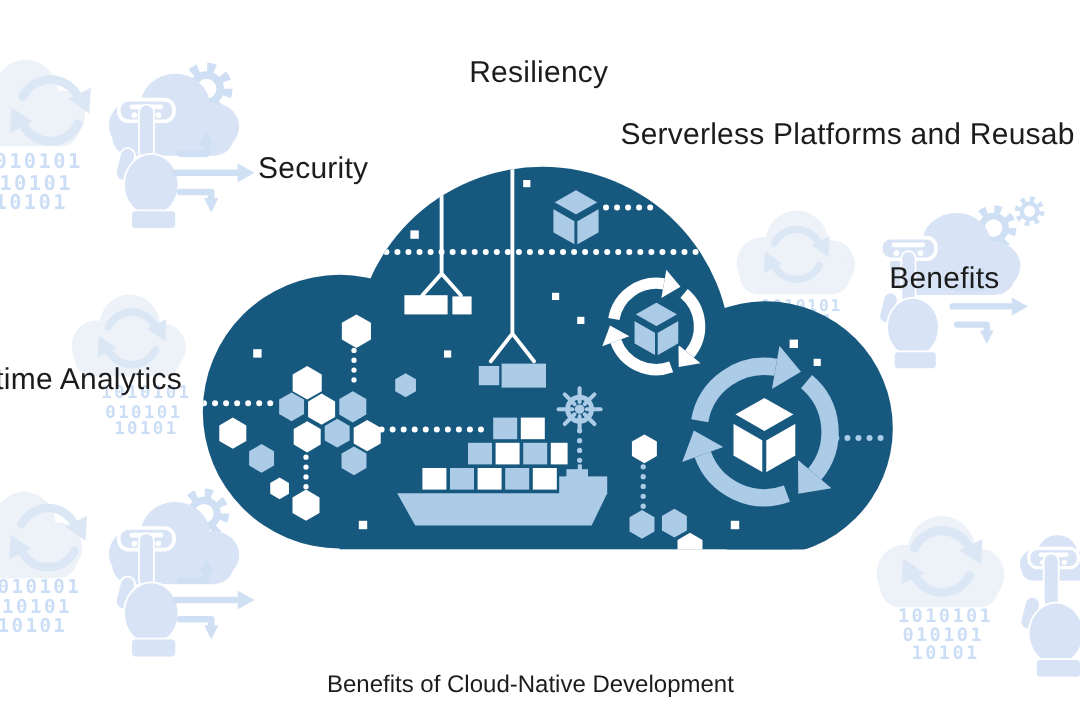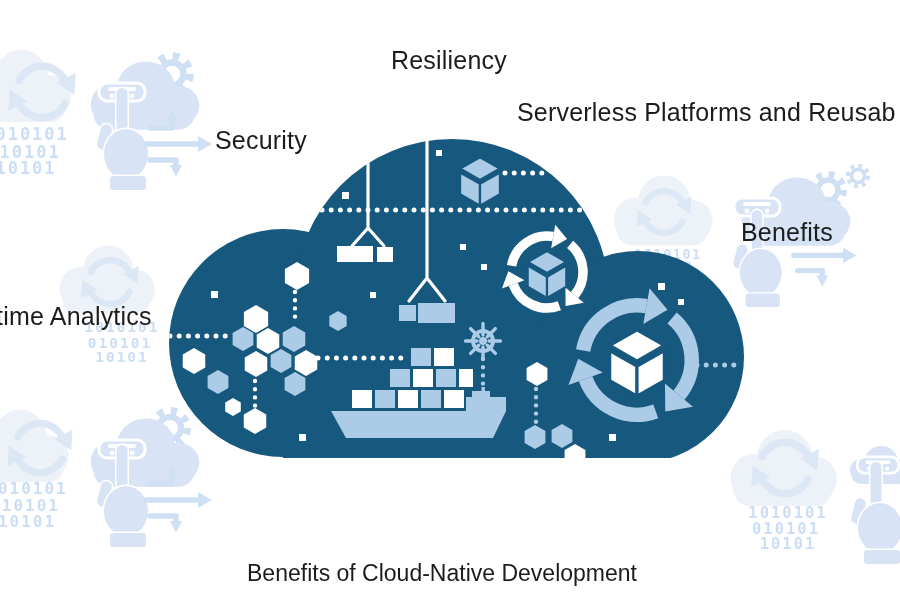--- a/index.html
+++ b/index.html
@@ -1,21 +1,21 @@
 <!DOCTYPE html>
 <html><head>
 <meta charset="utf-8">
 <style>
   html,body{margin:0;padding:0;background:#fff;}
   .stage{position:relative;width:900px;height:600px;overflow:hidden;background:#fff;
          font-family:"Liberation Sans",sans-serif;}
   .stage svg{position:absolute;left:0;top:0;}
   .lbl{position:absolute;color:#1c1c1c;font-size:25px;letter-spacing:.2px;white-space:nowrap;}
   .title{position:absolute;top:560px;left:0;width:884px;text-align:center;
-         color:#1c1c1c;font-size:23px;}
+         color:#1c1c1c;font-size:20px;}
   .binary{font-family:"DejaVu Sans Mono",monospace;font-weight:bold;}
 </style>
 </head>
 <body>
 
 <div class="stage">
 
 <svg width="900" height="600" viewBox="0 0 900 600">
   <defs>
     <clipPath id="flat">

